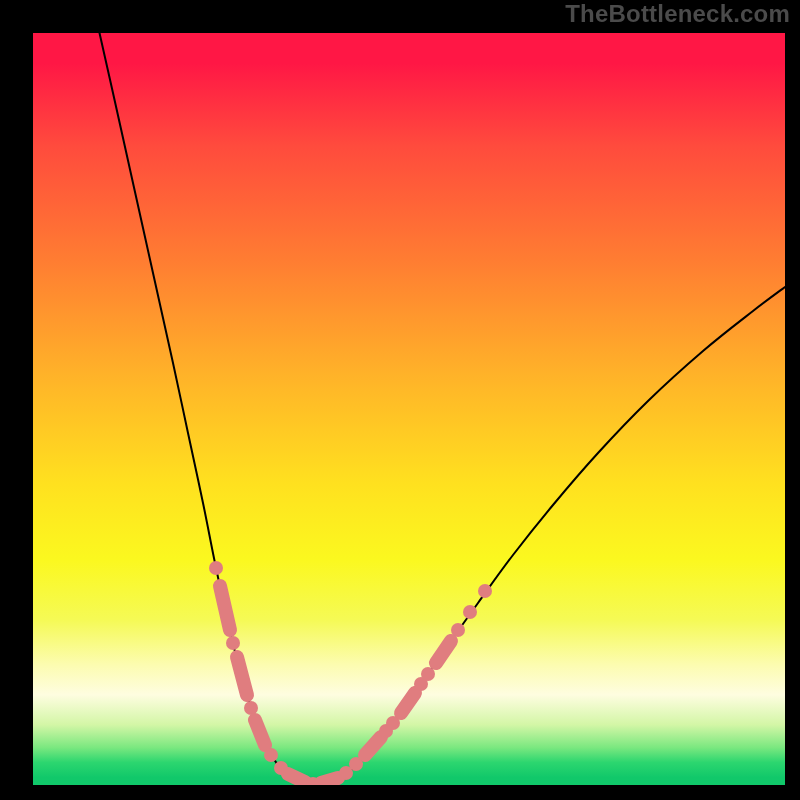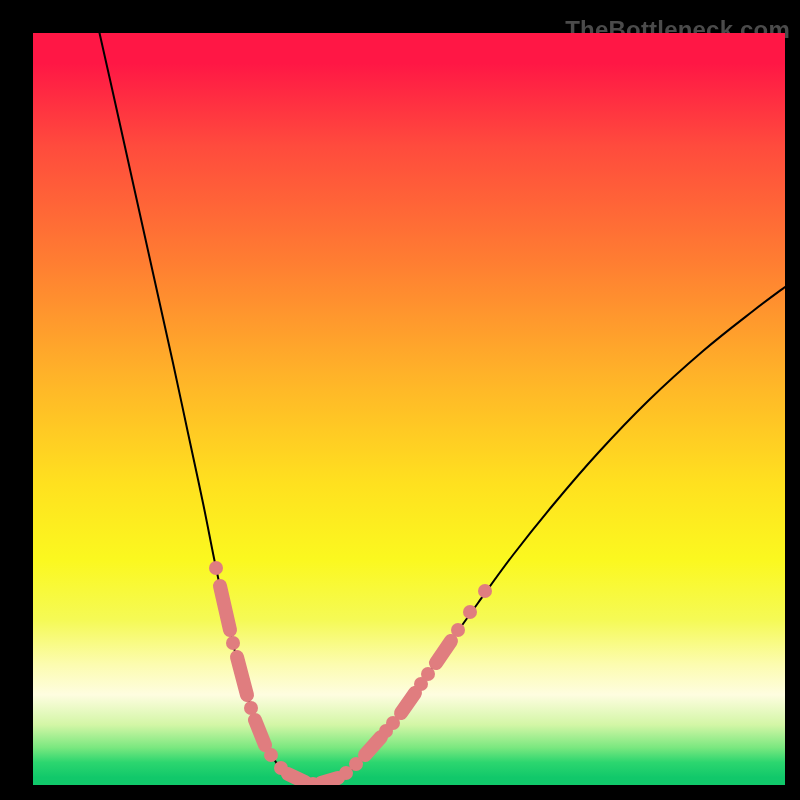--- a/index.html
+++ b/index.html
@@ -14,21 +14,21 @@
   .frame {
     position: absolute;
     left: 0;
     top: 0;
     width: 800px;
     height: 800px;
     background: #000;
   }
   .watermark {
     position: absolute;
-    top: 16px;
+    top: 0;
     right: 10px;
     color: #4b4b4b;
     font-size: 24px;
     font-weight: 600;
     letter-spacing: 0.2px;
     user-select: none;
     margin-left: 18px;
   }
   .plot {
     position: absolute;

